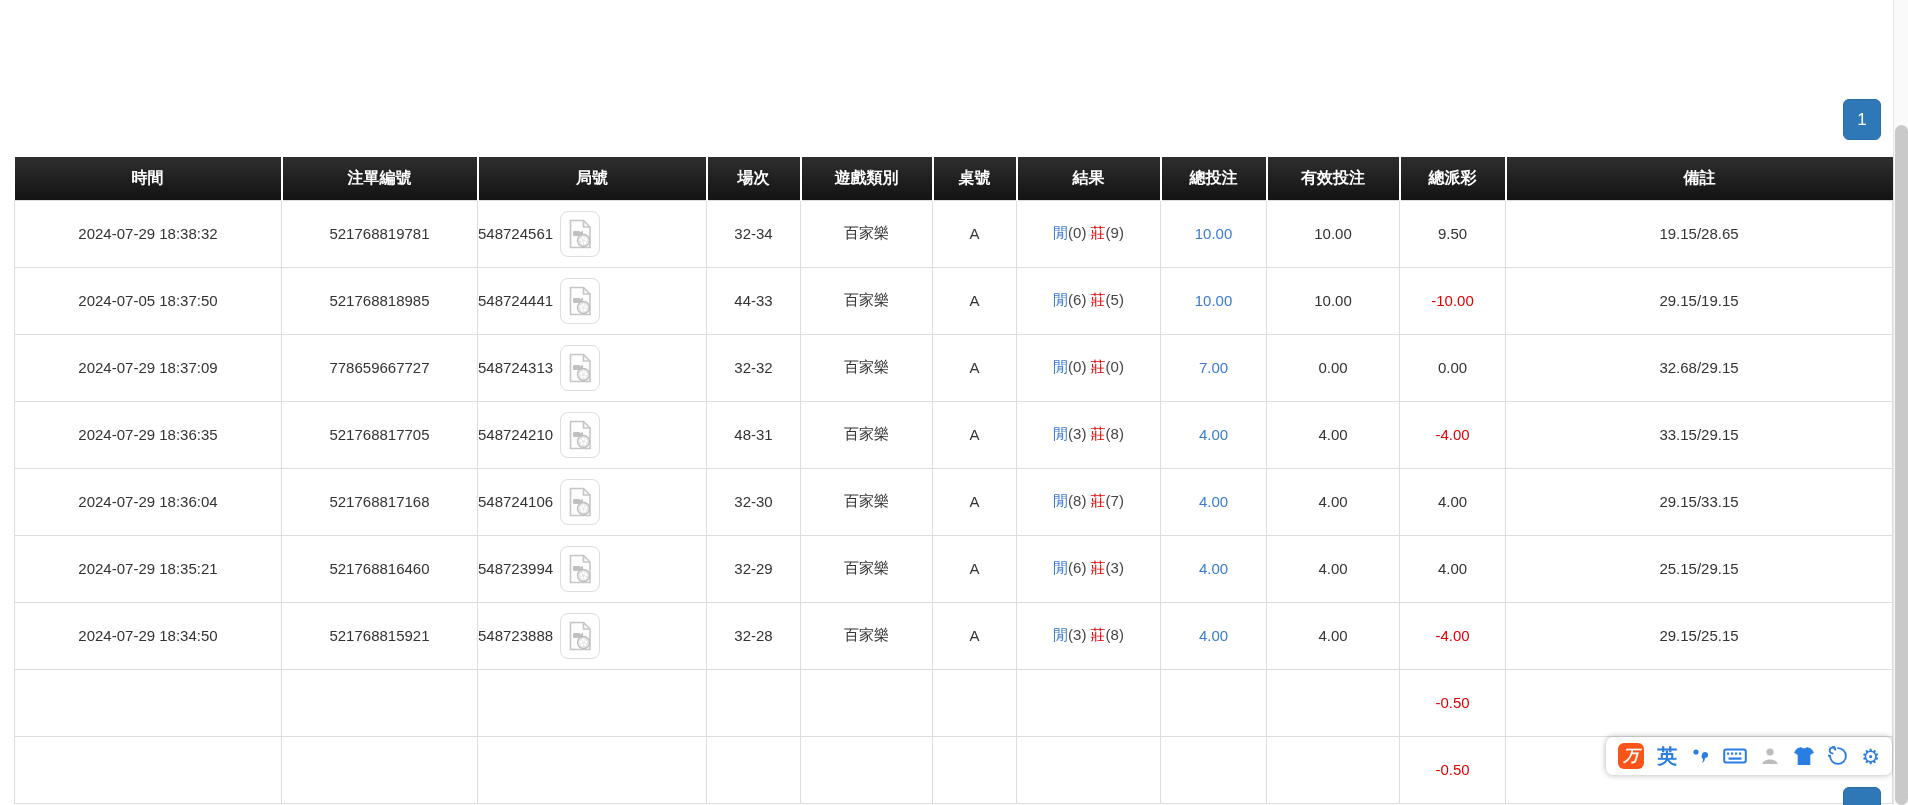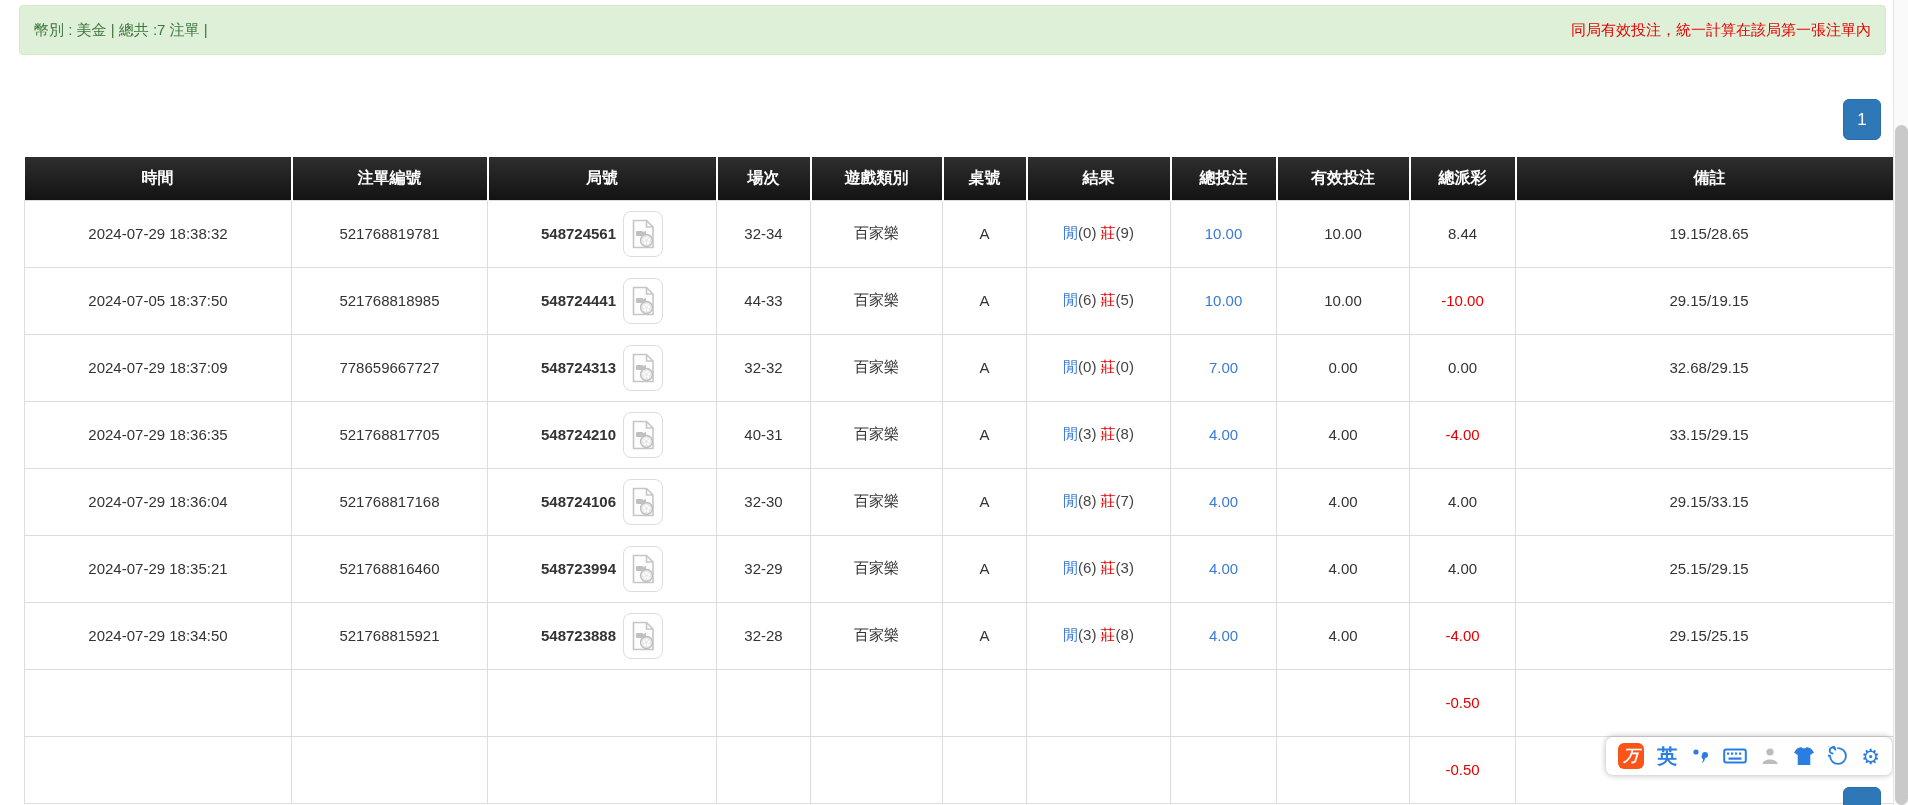--- a/index.html
+++ b/index.html
@@ -16,29 +16,29 @@
   .notice-right { color:#e60000; }
 
   
   .page-btn { position:absolute; top:99px; right:27px; width:38px; height:41px;
     background:#2e78b8; border:1px solid #2a6ca6; border-radius:6px; color:#fff;
     font-size:17px; display:flex; align-items:center; justify-content:center; cursor:pointer; }
   .page-btn-bottom { position:absolute; right:27px; bottom:-23px; width:38px; height:41px;
     background:#2e78b8; border:1px solid #2a6ca6; border-radius:6px; }
 
   
-  table.bets { position:absolute; top:157px; left:24px; width:1879px;
+  table.bets { position:absolute; top:157px; left:14px; width:1879px;
     border-collapse:collapse; table-layout:fixed; font-size:15px; color:#333; }
   table.bets th { background:linear-gradient(180deg,#2e2e2e 0%,#131313 100%); color:#fff;
     font-size:16px; font-weight:bold; height:43px; border-left:2px solid #fff; }
   table.bets th:first-child { border-left:none; }
   table.bets tbody td { border:1px solid #ddd; height:67px; text-align:center;
     vertical-align:middle; background:#fff; }
   tr.row-highlight td { background:#faf8a0; }
-  td.cell-round .round-wrap { display:flex; align-items:center; justify-content:center; gap:7px;font-weight:bold; }
+  td.cell-round .round-wrap { display:flex; align-items:center; gap:7px; }
   .video-btn { display:inline-flex; align-items:center; justify-content:center;
     width:40px; height:46px; border:1px solid #ddd; border-radius:8px;
     background:rgba(255,255,255,0.55); cursor:pointer; }
   .blue-link { color:#3a7bd5; cursor:pointer; text-decoration:none; }
   .player-label { color:#3a7bd5; }
   .banker-label { color:#e60000; }
   .result-num { color:#444; }
   td.neg, .neg { color:#e60000 !important; }
 
   
@@ -61,24 +61,20 @@
     font-weight:bold; font-style:italic; cursor:pointer; }
   .ime-mode { color:#2a7de1; font-size:20px; font-weight:bold; cursor:pointer; }
   .ime-icon { display:flex; align-items:center; justify-content:center; cursor:pointer; }
   .ime-gear { color:#2a7de1; font-size:21px; line-height:1; cursor:pointer; }
 </style>
 </head>
 <body>
 
 <div id="screen">
 
-  <div class="notice-bar">
-    <span class="notice-left">幣別 : 美金 | 總共 :7 注單 |</span>
-    <span class="notice-right">同局有效投注，統一計算在該局第一張注單內</span>
-  </div>
 
   <div class="page-btn">1</div>
 
   <table class="bets">
     <colgroup>
       <col style="width:267px">
         <col style="width:196px">
         <col style="width:229px">
         <col style="width:94px">
       <col style="width:132px">
@@ -129,21 +125,21 @@
       </td>
       <td>32-34</td>
       <td>百家樂</td>
       <td>A</td>
       <td>
         <span class="player-label">閒</span><span class="result-num">(0)</span>
         <span class="banker-label">莊</span><span class="result-num">(9)</span>
       </td>
       <td><a class="blue-link">10.00</a></td>
       <td>10.00</td>
-      <td>8.44</td>
+      <td>9.50</td>
       <td>19.15/28.65</td>
     </tr>
         <tr>
       <td>2024-07-05 18:37:50</td>
       <td>521768818985</td>
       <td class="cell-round">
         <span class="round-wrap">
           <span>548724441</span>
           <span class="video-btn">
             <svg width="24" height="30" viewBox="0 0 24 30" fill="none">
@@ -222,21 +218,21 @@
               <circle cx="15.5" cy="21.5" r="6" fill="#e9e9e9" stroke="#bdbdbd" stroke-width="1.3"></circle>
               <circle cx="15.5" cy="18.9" r="1.2" fill="#fff"></circle>
                   <circle cx="13" cy="20.8" r="1.2" fill="#fff"></circle>
               <circle cx="14" cy="23.8" r="1.2" fill="#fff"></circle>
                   <circle cx="17" cy="23.8" r="1.2" fill="#fff"></circle>
               <circle cx="18" cy="20.8" r="1.2" fill="#fff"></circle>
             </svg>
           </span>
         </span>
       </td>
-      <td>40-31</td>
+      <td>48-31</td>
       <td>百家樂</td>
       <td>A</td>
       <td>
         <span class="player-label">閒</span><span class="result-num">(3)</span>
         <span class="banker-label">莊</span><span class="result-num">(8)</span>
       </td>
       <td><a class="blue-link">4.00</a></td>
       <td>4.00</td>
       <td class="neg">-4.00</td>
       <td>33.15/29.15</td>

